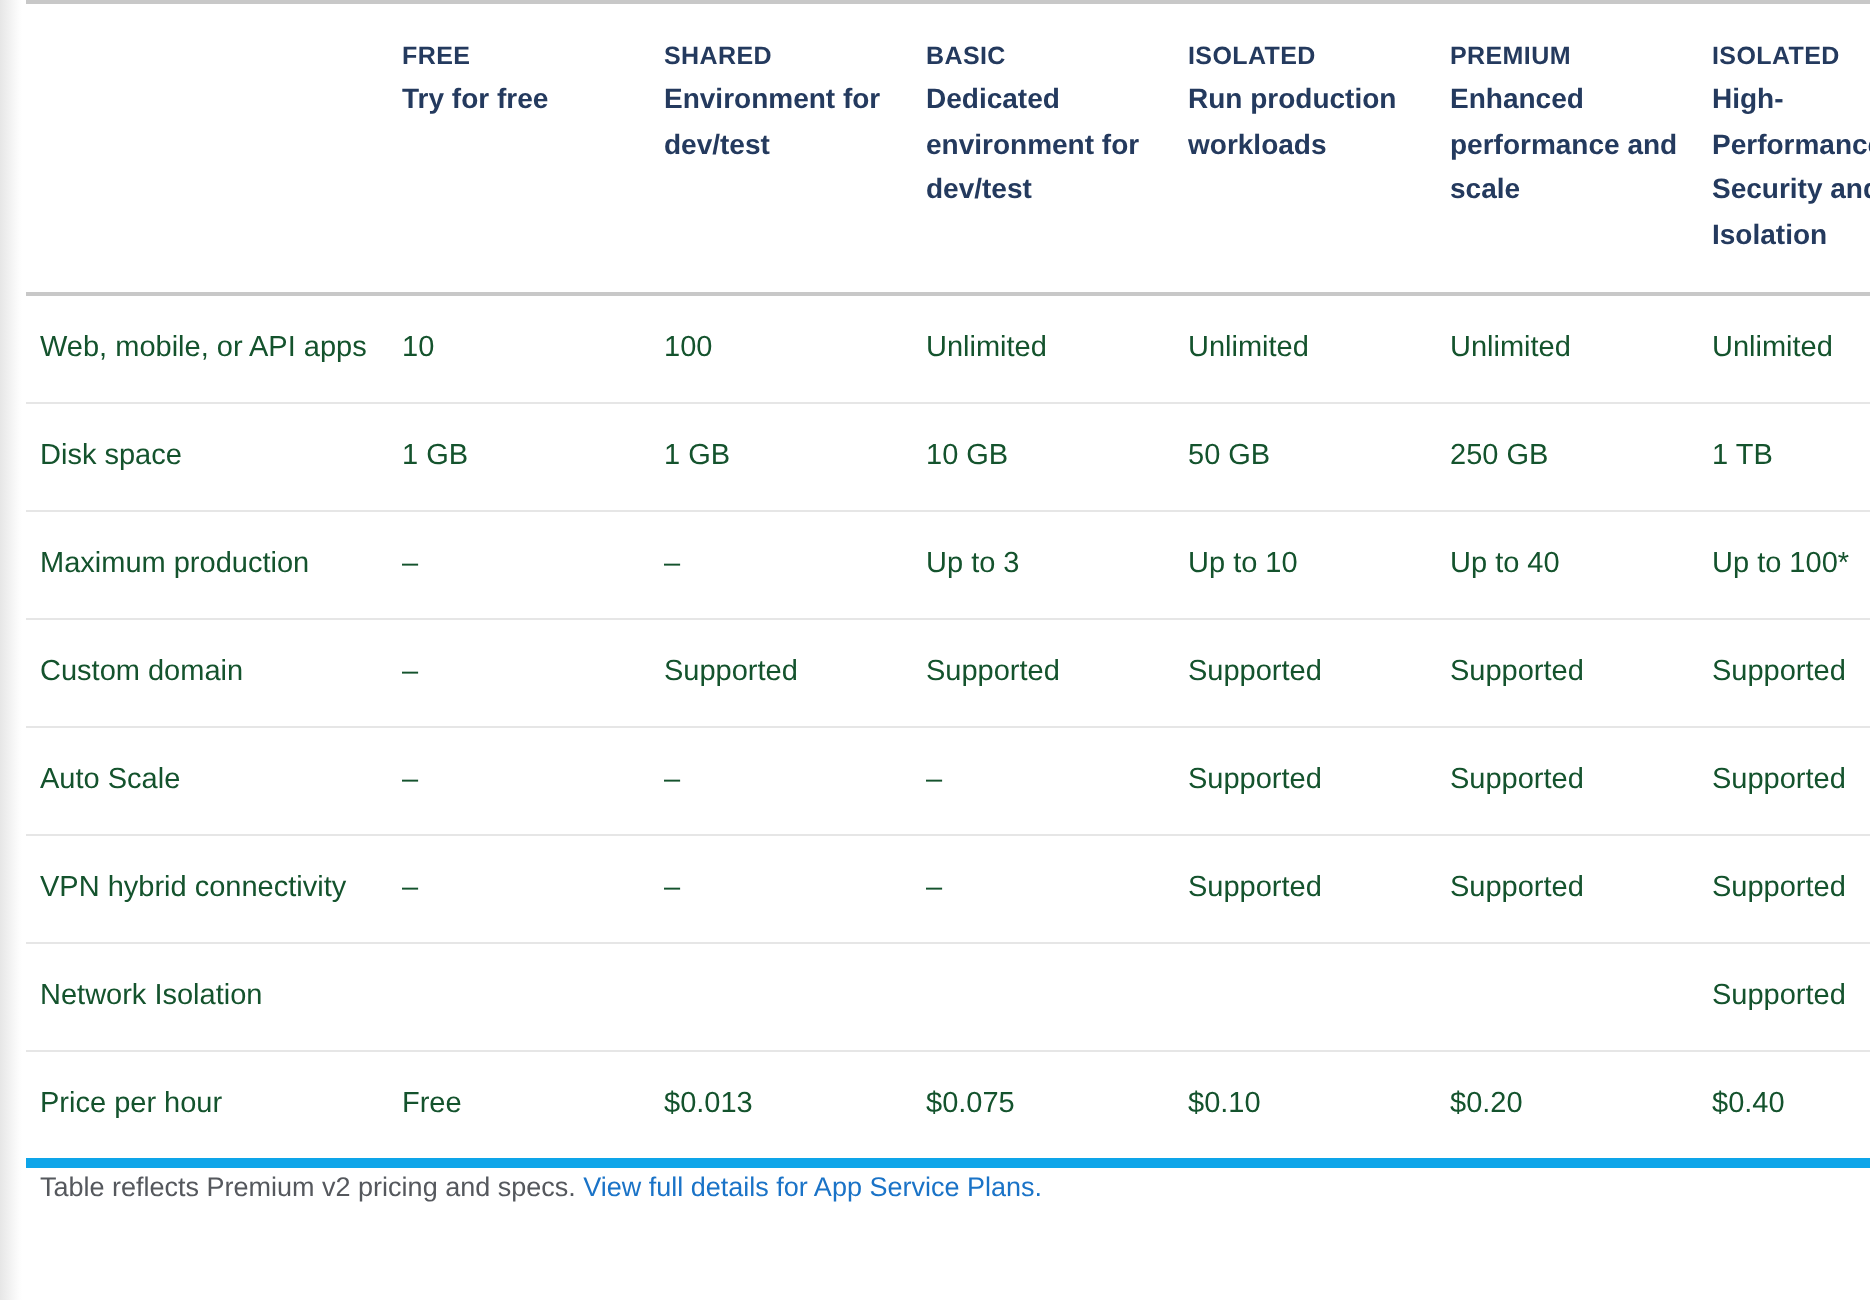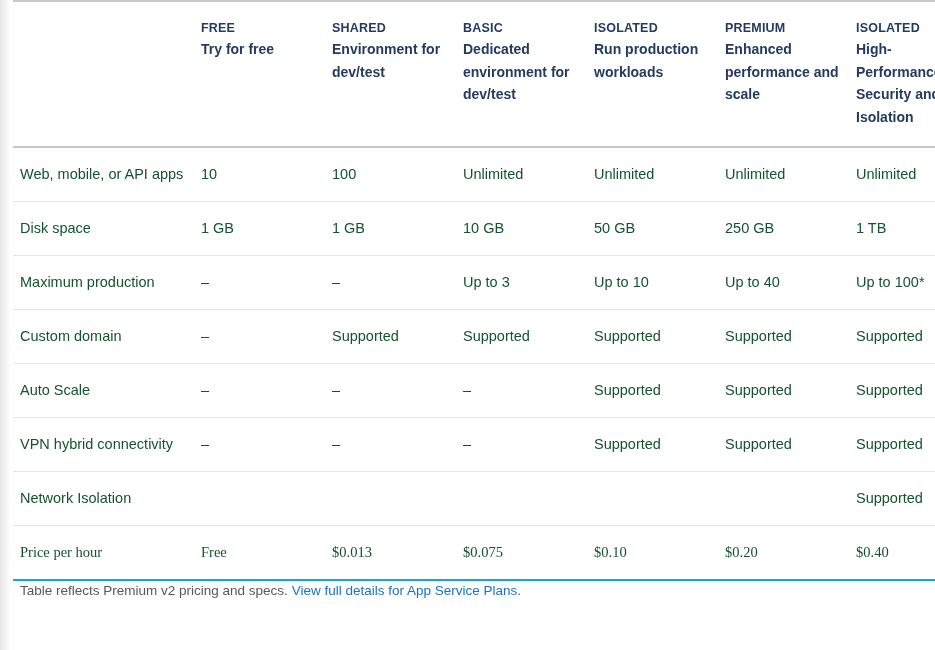--- a/index.html
+++ b/index.html
@@ -86,22 +86,21 @@
     border-bottom: 1px solid #e6e6e6;
     padding: 14px 0 15px 7px;
     text-align: left;
     vertical-align: top;
     font-size: 14.5px;
     line-height: 24px;
     color: #14532d;
     white-space: normal;
   }
   table.pricing tbody tr:last-child td {
-    border-bottom: 2px solid #0ea5e9;
-    font-family: Liberation Serif, serif;
+    border-bottom: 5px solid #0ea5e9;
   }
   td.row-label {
     color: #44474c;
   }
   td.dash {
     color: #5a5c61;
   }
 
   
   #footnote {

